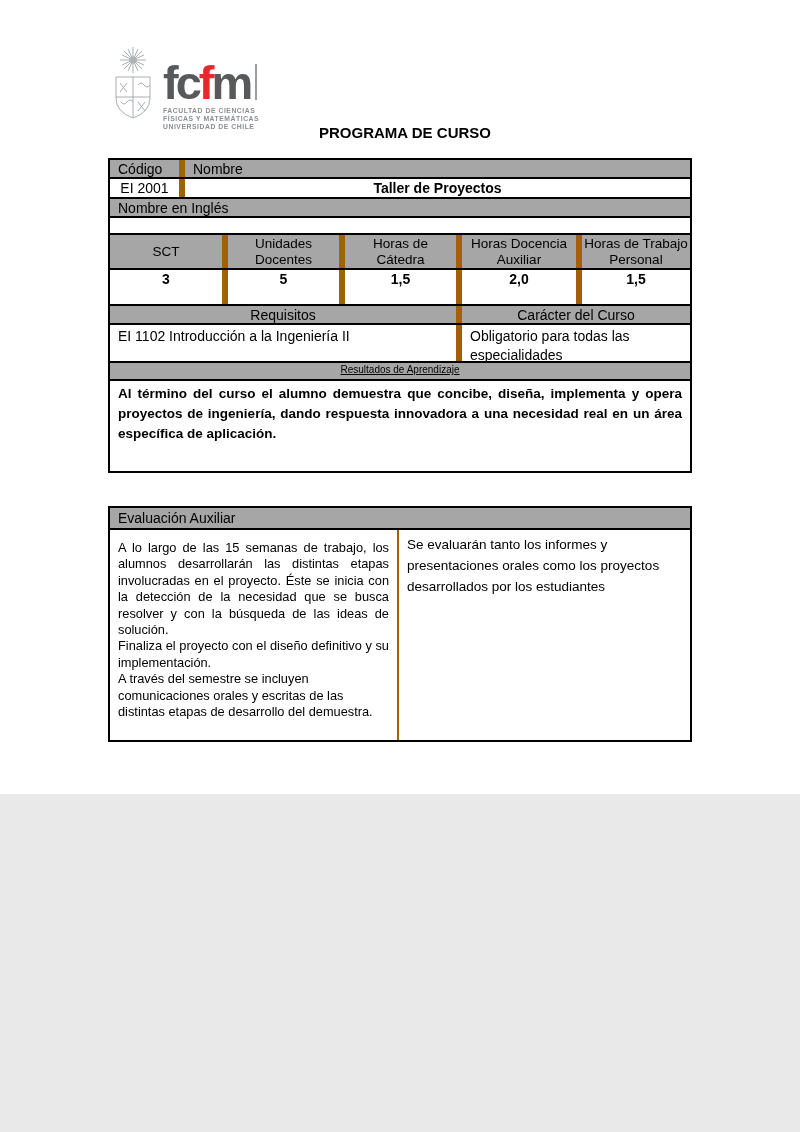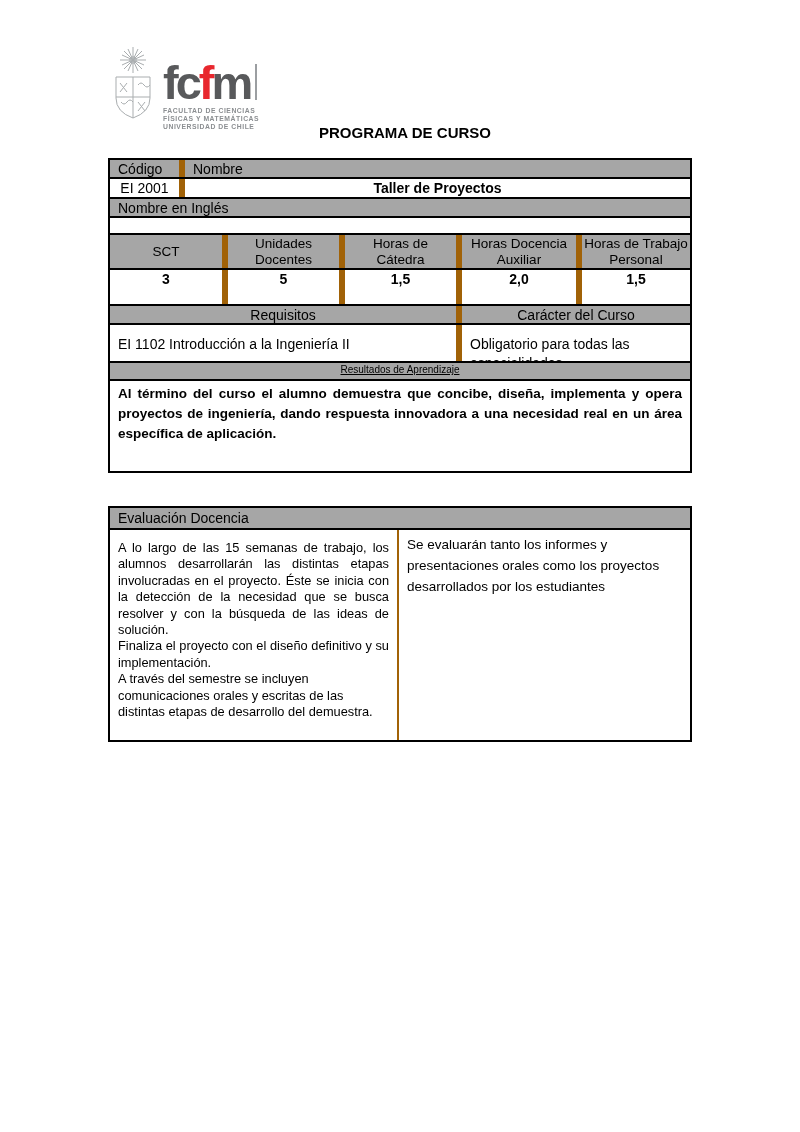--- a/index.html
+++ b/index.html
@@ -1,18 +1,18 @@
 <!DOCTYPE html>
 <html><head>
 <meta charset="utf-8">
 <style>
   html,body{margin:0;padding:0;background:#e9e9e9;}
   .page{
     position:relative;
-    width:800px;height:1132px;
+    width:800px;height:794px;
     background:#ffffff;
     font-family:"Liberation Sans", sans-serif;
     color:#000;
     margin:0 auto;
     overflow:hidden;
   }
   
   .logo{position:absolute;left:110px;top:46px;display:flex;align-items:flex-start;gap:7px;}
   .crest{flex:0 0 auto;}
   .logo-text{margin-top:18px;}
@@ -40,21 +40,21 @@
   .r-codigo-hdr{height:19px;}
   .r-codigo-val{height:20px;}
   .r-ingles-hdr{height:19px;}
   .r-ingles-val{height:17px;}
   .r-hours-hdr{height:35px;}
   .r-hours-hdr .cell{font-size:13.5px;line-height:16px;white-space:pre-line;}
   .r-hours-val{height:36px;}
   .r-hours-val .cell{padding-top:1px;font-weight:bold;}
   .r-req-hdr{height:19px;}
   .r-req-val{height:38px;}
-  .r-req-val .cell{padding:10px 8px;line-height:19px;}
+  .r-req-val .cell{padding:2px 8px;line-height:19px;}
   .r-res-hdr{height:18px;}
   .r-res-hdr .cell{font-size:10px;text-decoration:underline;}
   .r-res-val{height:90px;}
   .r-res-val .cell{padding:3px 8px;font-size:13.5px;line-height:20px;text-align:justify;font-weight:bold;}
   .c-codigo{width:75px;flex:0 0 auto;}
   .c-rest{flex:1 1 auto;}
   .c-h1{width:118px;flex:0 0 auto;}
   .c-h2{width:117px;flex:0 0 auto;}
   .c-h3{width:117px;flex:0 0 auto;}
   .c-h4{width:120px;flex:0 0 auto;}
@@ -168,21 +168,21 @@
         <div class="cell c-rest">Al término del curso el alumno demuestra que  concibe, diseña, implementa y opera proyectos de ingeniería, dando respuesta innovadora a una necesidad real en un área específica de aplicación.</div>
       </div>
 
     </div>
 
     <div class="gap"></div>
 
     <div class="tbl t2">
 
       <div class="row r-met-hdr">
-        <div class="cell hdr c-eval">Evaluación Docencia</div>
+        <div class="cell hdr c-eval">Evaluación Auxiliar</div>
       </div>
 
       <div class="row r-met-body last">
         <div class="cell rb2 c-met met-cell">
           <p>A lo largo de las 15 semanas de trabajo, los alumnos desarrollarán las distintas etapas involucradas en el proyecto. Éste se inicia con la detección de la necesidad que se busca resolver y con la búsqueda de las ideas de solución.</p>
           <p>Finaliza el proyecto con el diseño definitivo y su implementación.</p>
           <p class="left">A través del semestre se incluyen comunicaciones orales y escritas de las distintas etapas de desarrollo del demuestra.</p>
         </div>
         <div class="cell c-eval eval-cell">Se evaluarán tanto los informes y presentaciones orales como los proyectos desarrollados por los estudiantes</div>
       </div>

